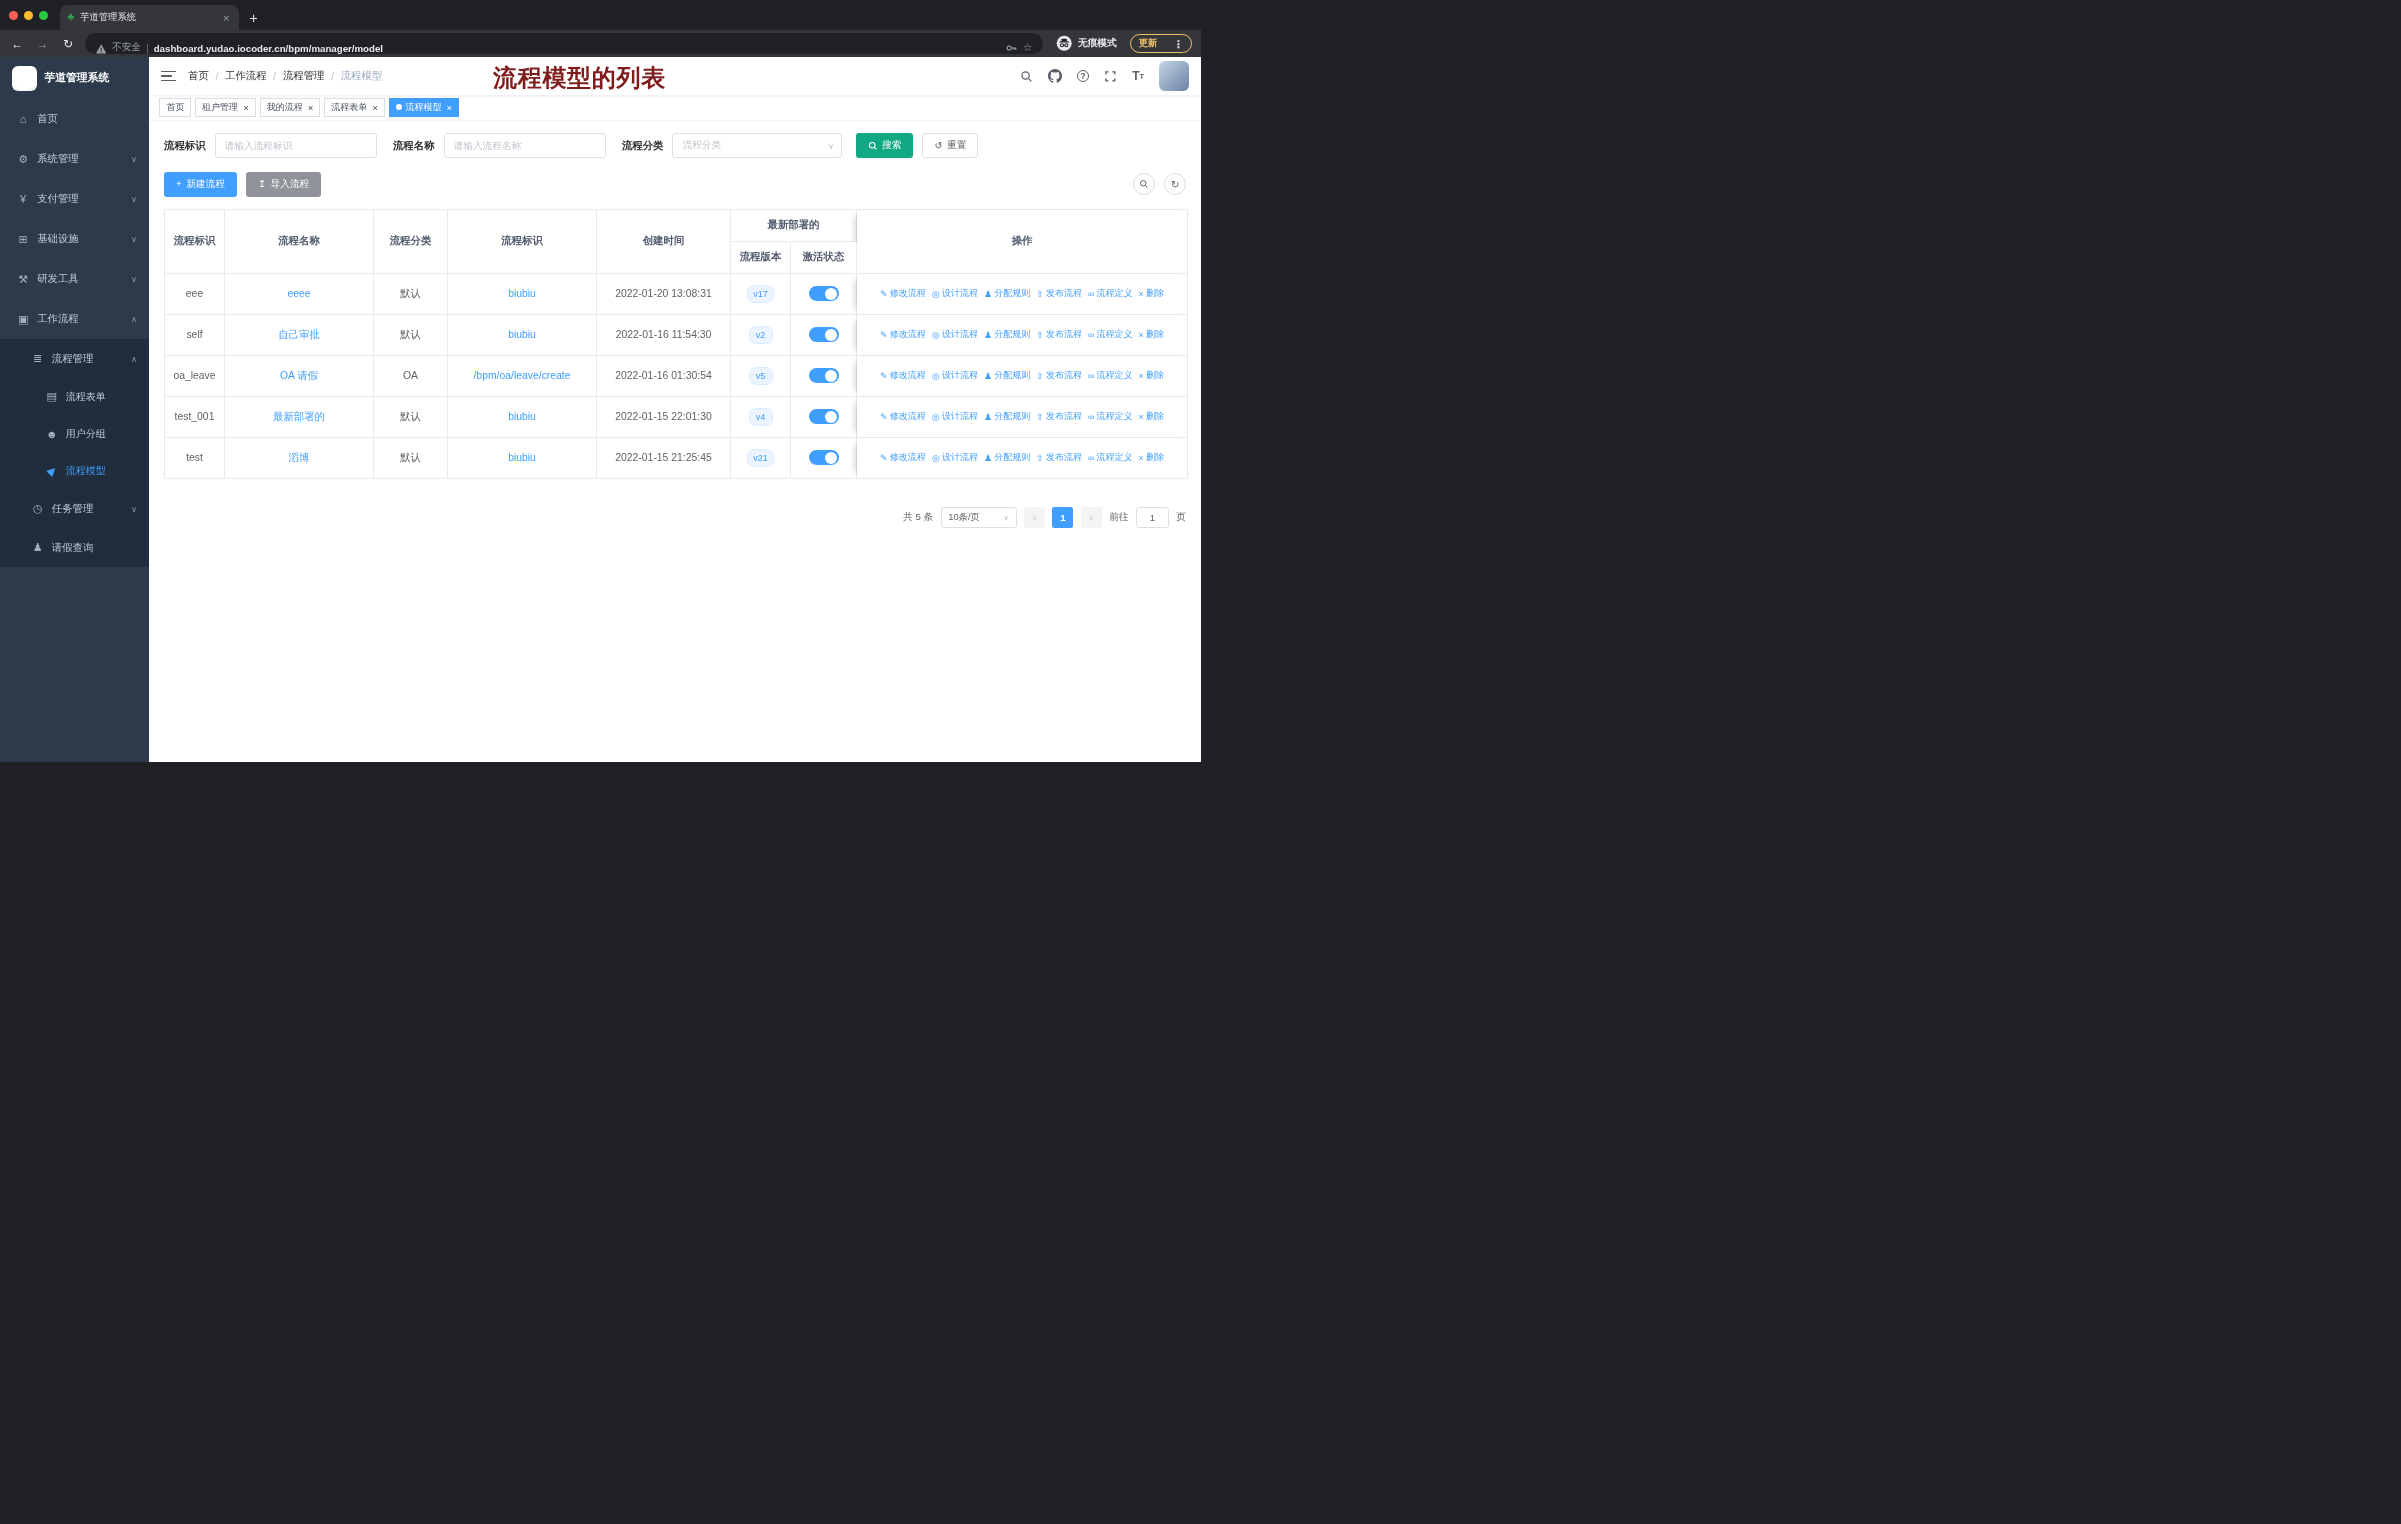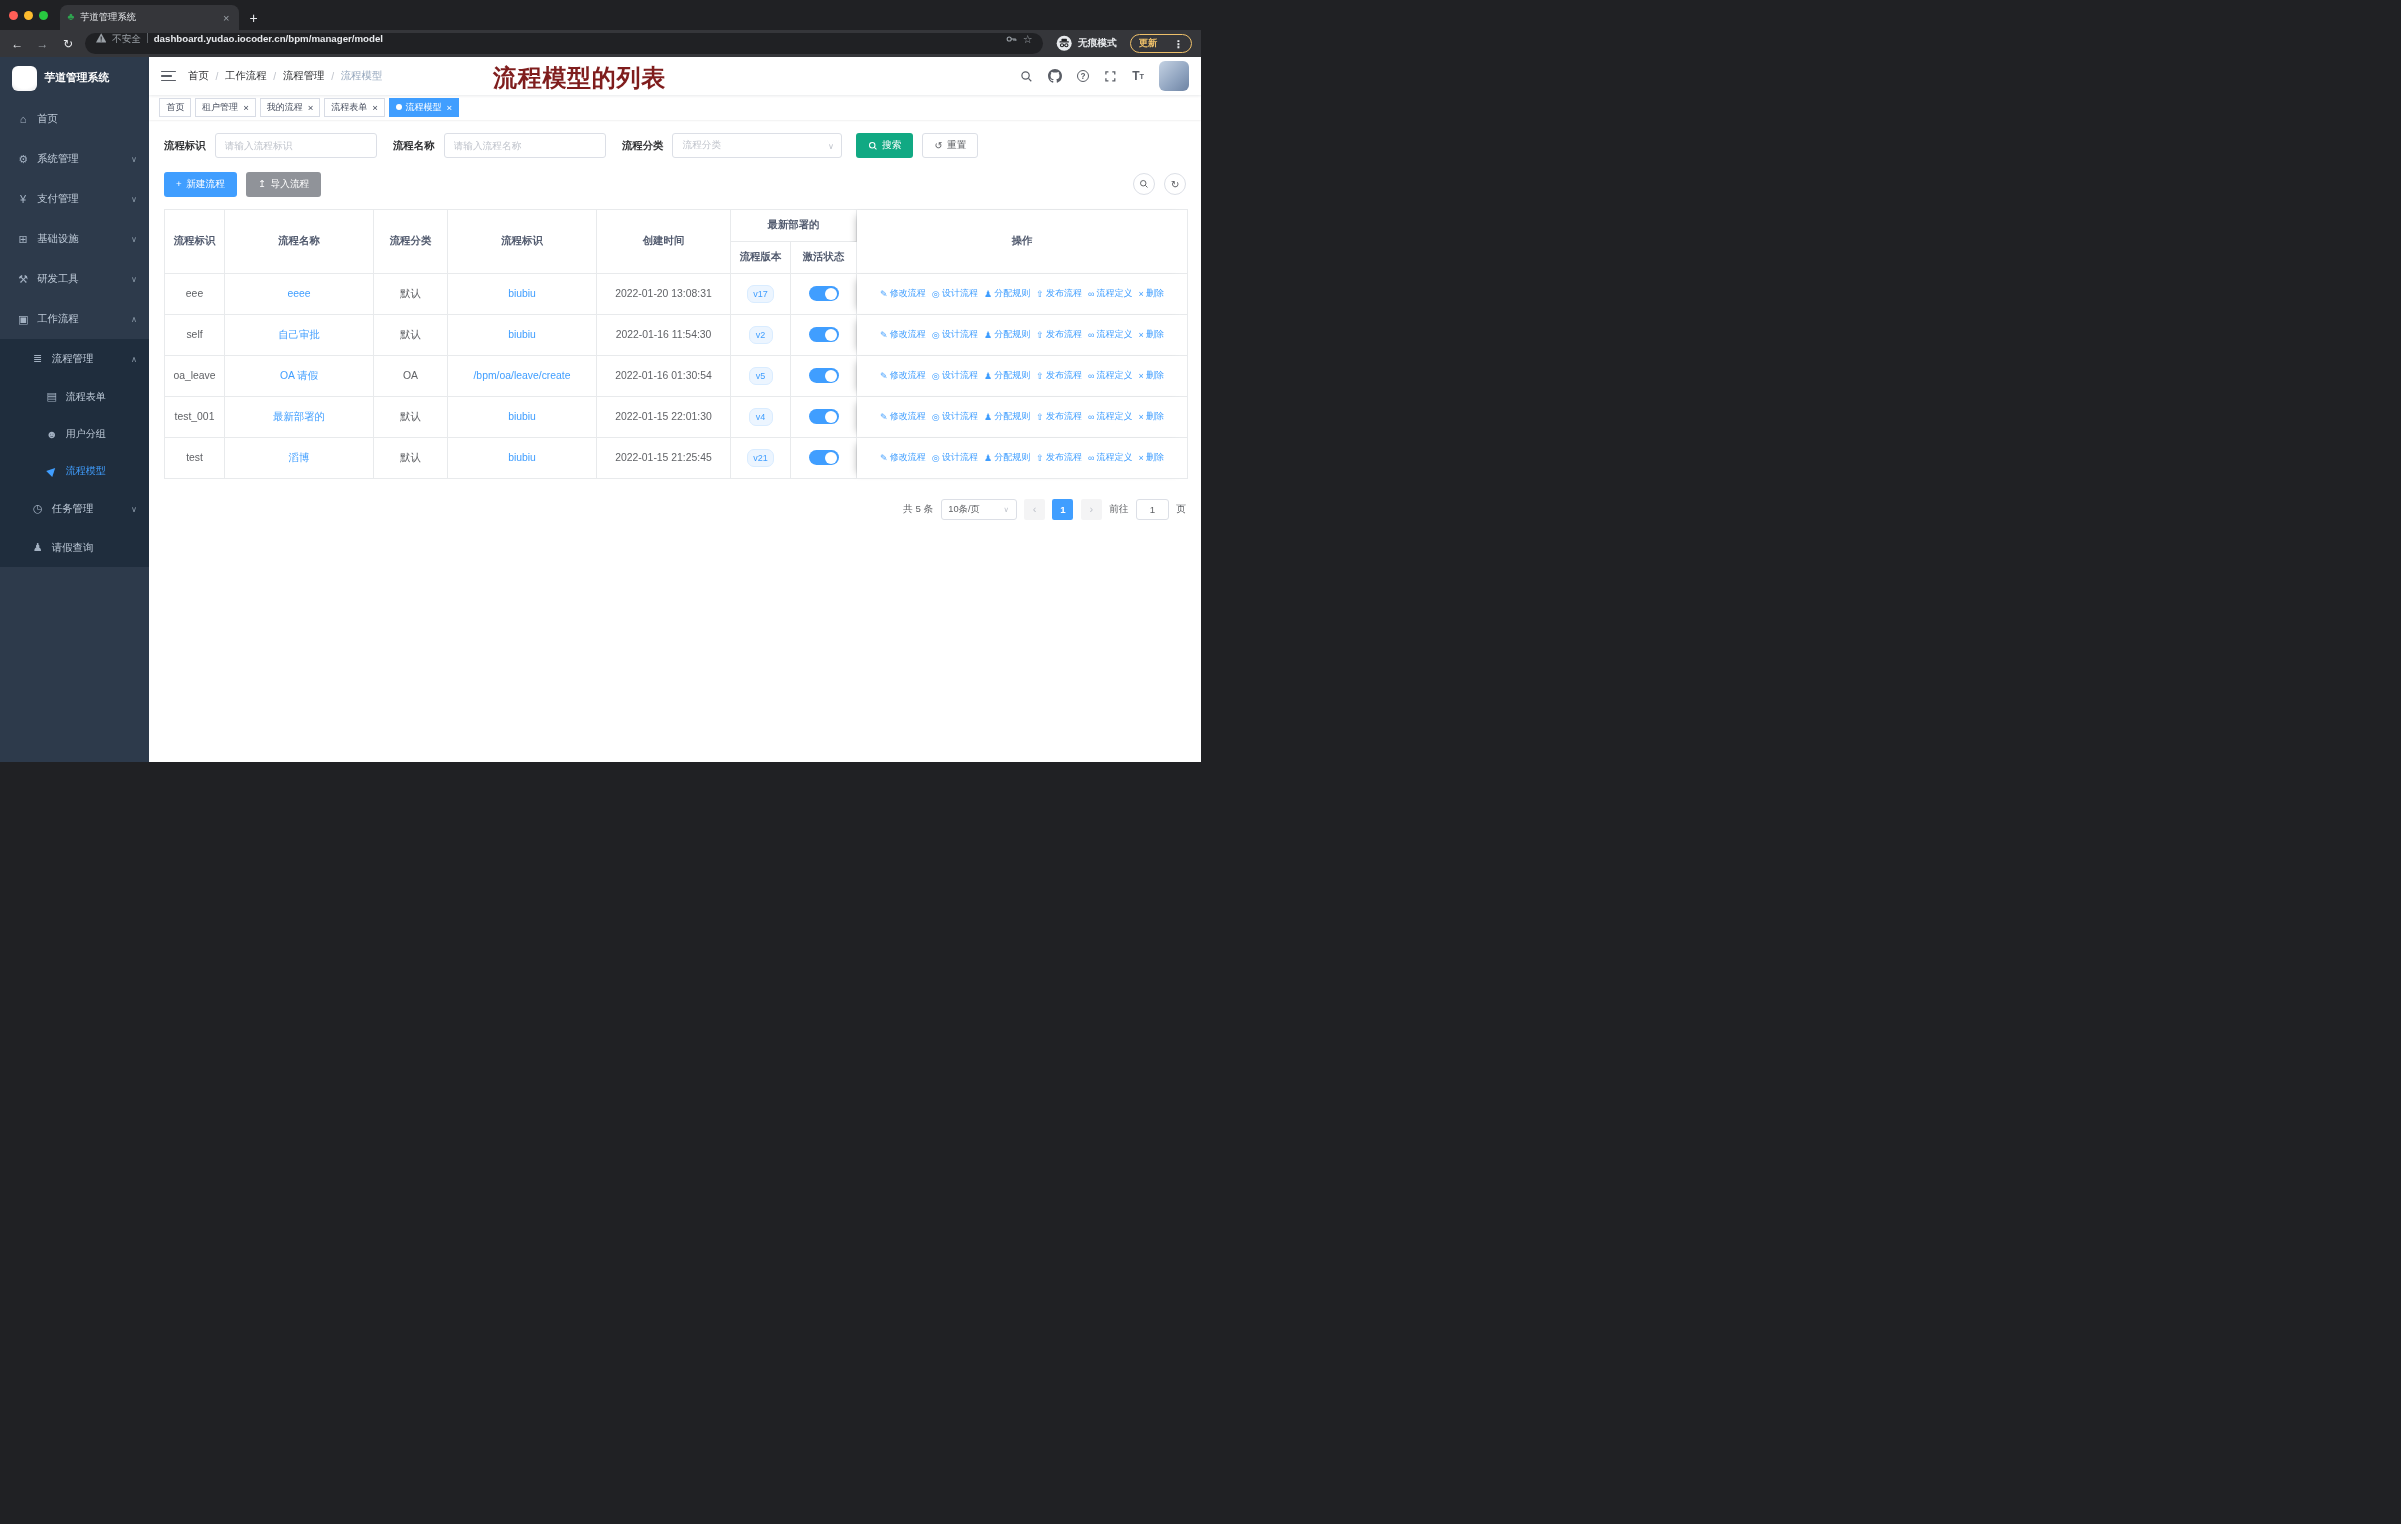--- a/index.html
+++ b/index.html
@@ -14,21 +14,21 @@
   .light{width:9px;height:9px;border-radius:50%;display:inline-block}
   .light.red{background:#ff5f57}.light.yellow{background:#febc2e}.light.green{background:#28c840}
   .tab{width:179px;height:25px;background:#35363a;border-radius:7.4px 7.4px 0 0;display:flex;align-items:center;padding:0 7.4px;gap:6px;color:#e8eaed;font-size:9.3px}
   .tab .fav{color:#2ea44f;font-size:10.4px;line-height:1}
   .tab-title{flex:1;white-space:nowrap;overflow:hidden}
   .tab-close{color:#9aa0a6;font-size:11px;padding:0 2.2px}
   .newtab{color:#e8eaed;font-size:14px;margin:0 0 4.5px 10.4px}
   .toolbar{height:27px;background:#35363a;display:flex;align-items:center;padding:0 9px;gap:9px}
   .nav-ic{color:#e8eaed;font-size:12px;width:16.4px;text-align:center}
   .nav-ic.dim{color:#9aa0a6}
-  .addr{flex:1;height:21px;background:#202124;border-radius:10.4px;display:flex;align-items:flex-start;padding:0 10.4px;gap:6px;font-size:9.7px}
+  .addr{flex:1;height:21px;background:#202124;border-radius:10.4px;display:flex;align-items:flex-end;padding:0 10.4px;gap:6px;font-size:9.7px}
   .addr .warn-text{color:#9aa0a6}
   .addr .divider{width:0.7px;height:10.4px;background:#5f6368}
   .addr .url{color:#e8eaed;font-weight:700}
   .addr .sp{flex:1}
   .addr .star{color:#9aa0a6;font-size:11px}
   .incog{display:flex;align-items:center;gap:5.2px;color:#e8eaed;font-size:9.7px;font-weight:700;margin:0 4.5px}
   .update-pill{display:flex;align-items:center;gap:16px;border:0.7px solid #eec06a;border-radius:10.4px;padding:2.2px 7.4px;color:#eec06a;font-size:9.3px;font-weight:700}
   .update-pill .dots{color:#e8eaed;font-size:10.4px}
 
   
@@ -101,21 +101,21 @@
   .group-th{text-align:right;padding-right:2.2px}
   .opshadow{box-shadow:-6px 0 7.4px -6px rgba(0,0,0,.28)}
   .lnk{color:#409eff;font-size:10.4px}
   .vtag{display:inline-block;min-width:24px;padding:0 5.2px;height:18px;line-height:16.4px;background:#ecf5ff;border:0.7px solid #d9ecff;border-radius:7px;color:#409eff;font-size:9px}
   .switch{width:30px;height:15px;border-radius:7.4px;background:#409eff;position:relative;display:inline-block;vertical-align:middle;cursor:pointer}
   .switch::after{content:"";position:absolute;right:1.5px;top:1.5px;width:12px;height:12px;border-radius:50%;background:#fff}
   .op{color:#409eff;font-size:9px;margin:0 3px;display:inline-flex;align-items:center;gap:2.2px;white-space:nowrap}
   .op .opic{font-size:9px}
 
   
-  .pager{display:flex;align-items:center;justify-content:flex-end;gap:7.4px;margin-top:20px;font-size:9.7px;color:#606266}
+  .pager{display:flex;align-items:center;justify-content:flex-end;gap:7.4px;margin-top:28px;font-size:9.7px;color:#606266}
   .psel{width:76px;height:21px;border:0.7px solid #dcdfe6;border-radius:3px;display:flex;align-items:center;justify-content:space-between;padding:0 6.7px;font-size:9.3px;color:#606266;cursor:pointer;background:#fff}
   .psel .chev{color:#c0c4cc;font-size:7.4px}
   .pbtn{min-width:21px;height:21px;background:#f4f4f5;border-radius:2.2px;display:inline-flex;align-items:center;justify-content:center;color:#c0c4cc;font-size:11px;cursor:pointer}
   .pbtn.page{background:#409eff;color:#fff;font-size:9.7px;font-weight:700}
   .goto-input{width:33px;height:21px;border:0.7px solid #dcdfe6;border-radius:3px;text-align:center;font-size:9.7px;color:#606266;outline:none}
 </style>
 </head>
 <body>
 
 <div>

